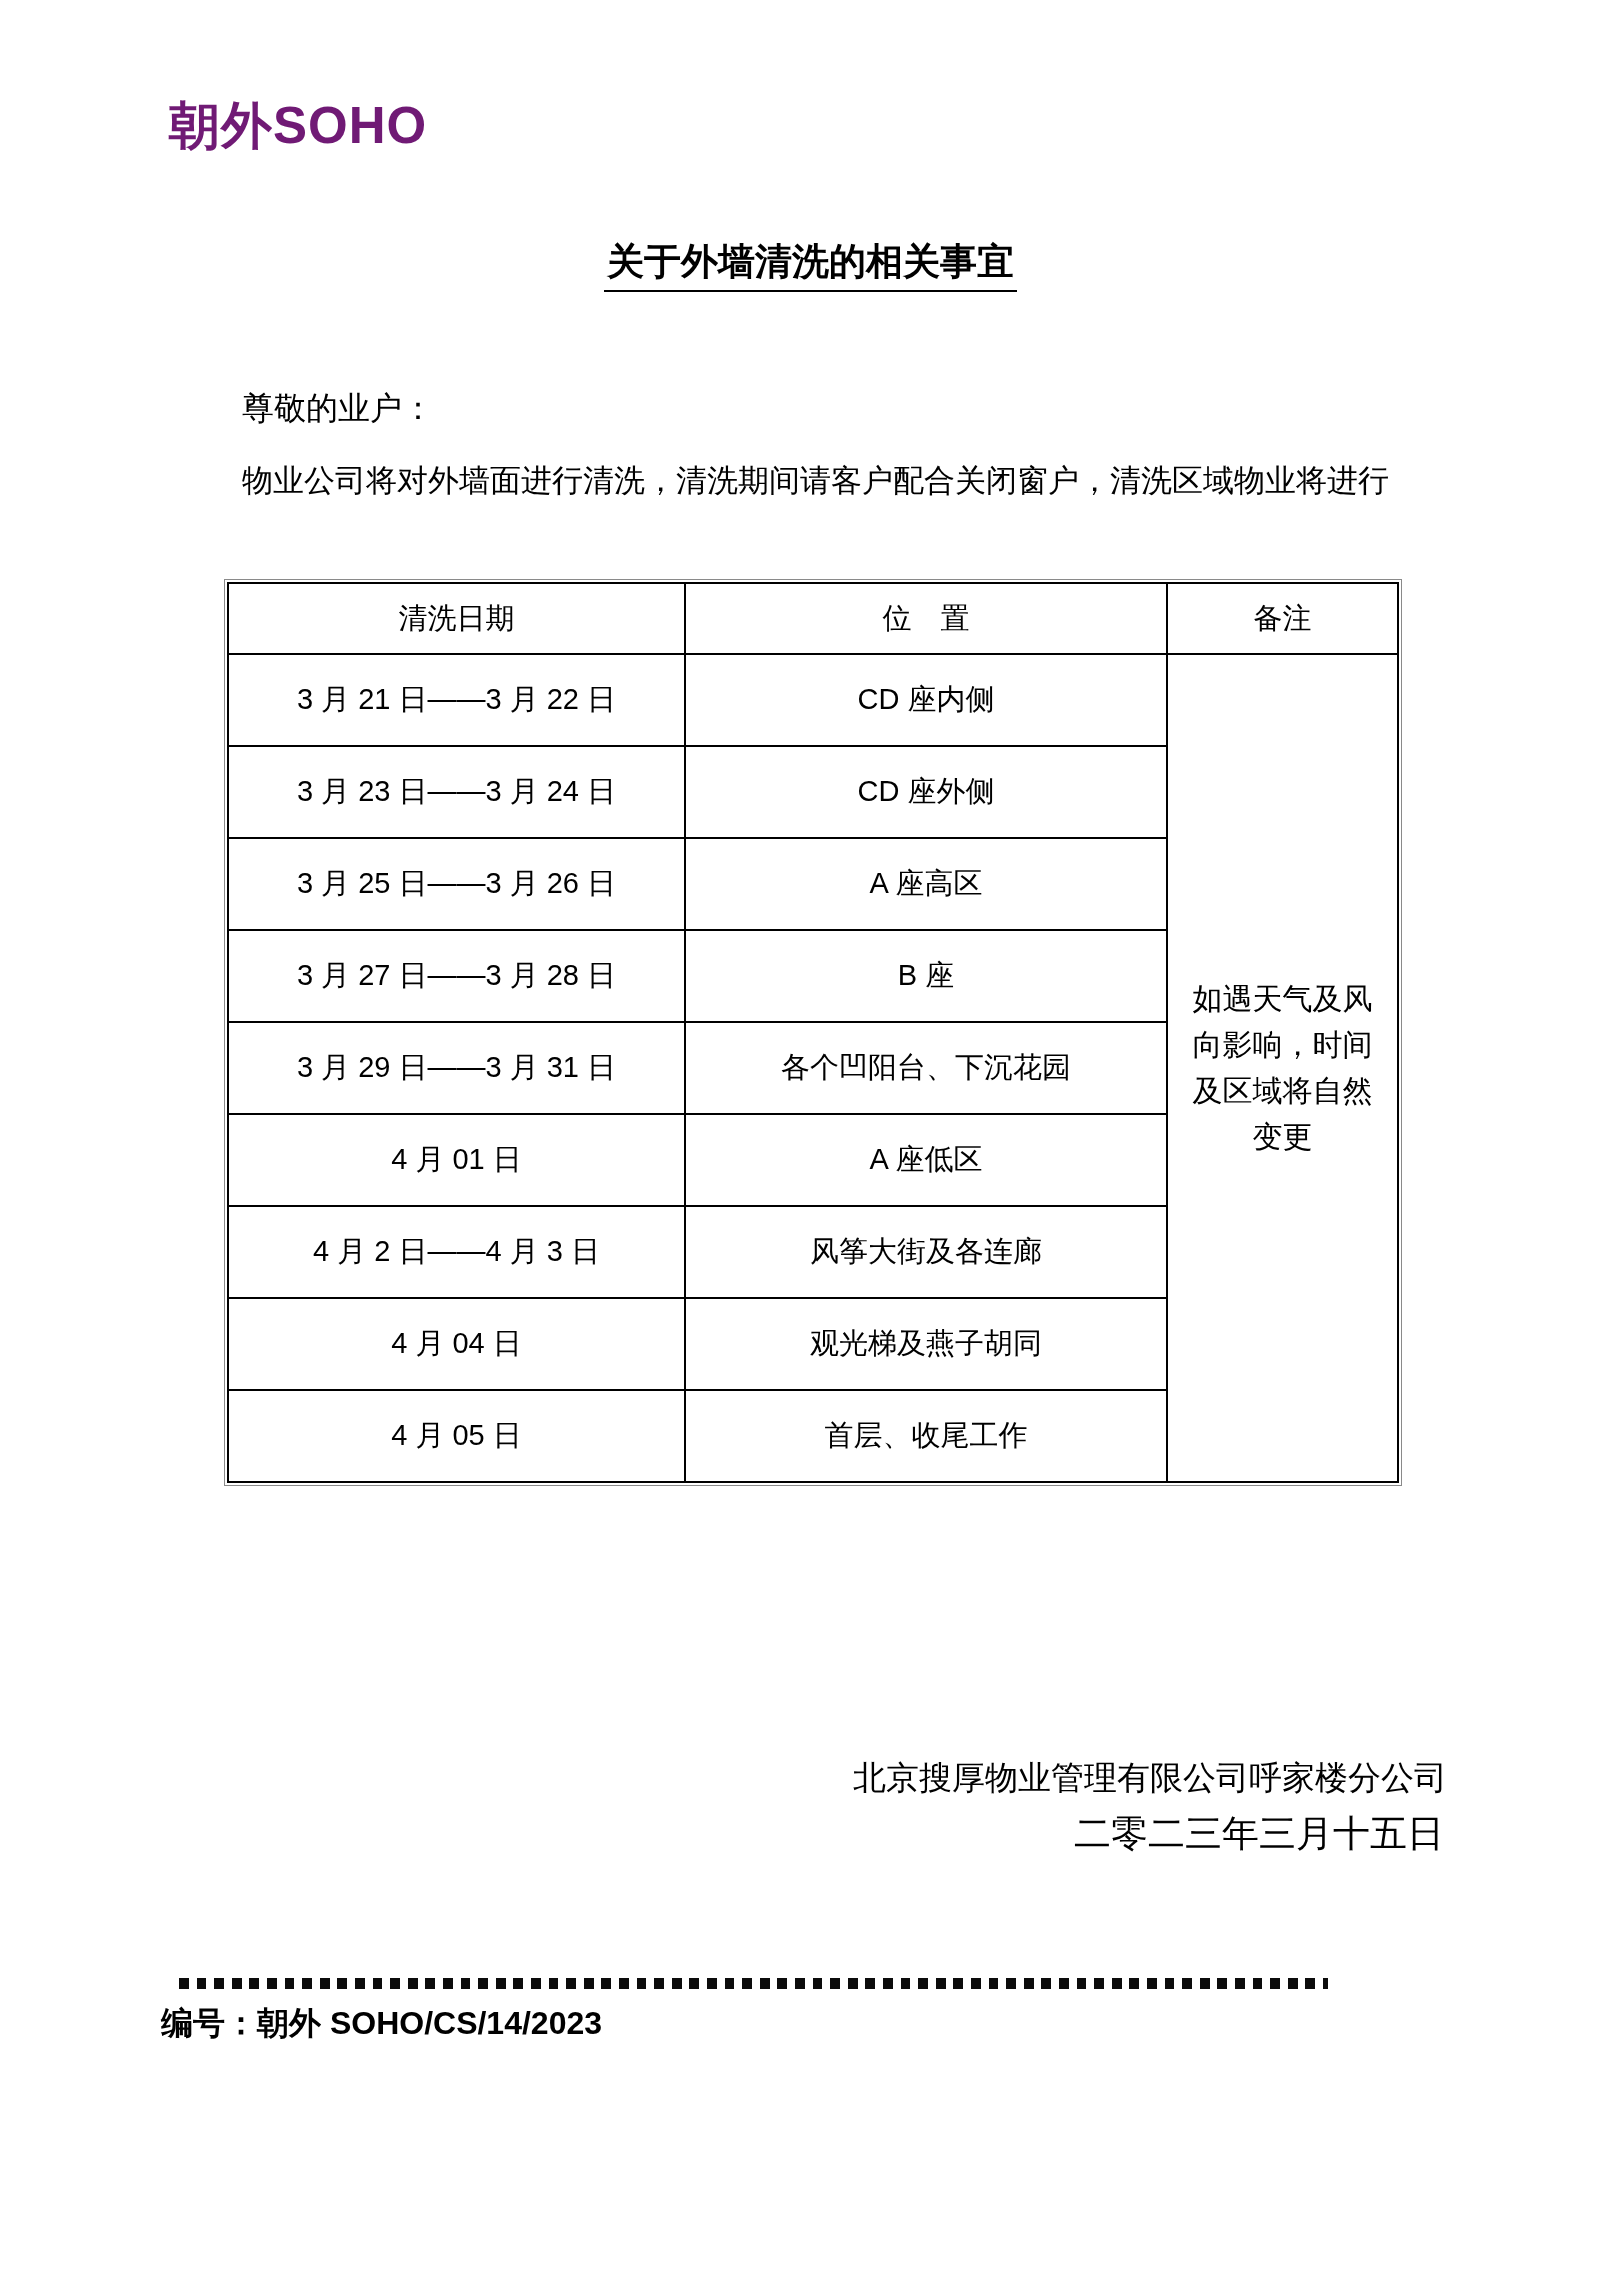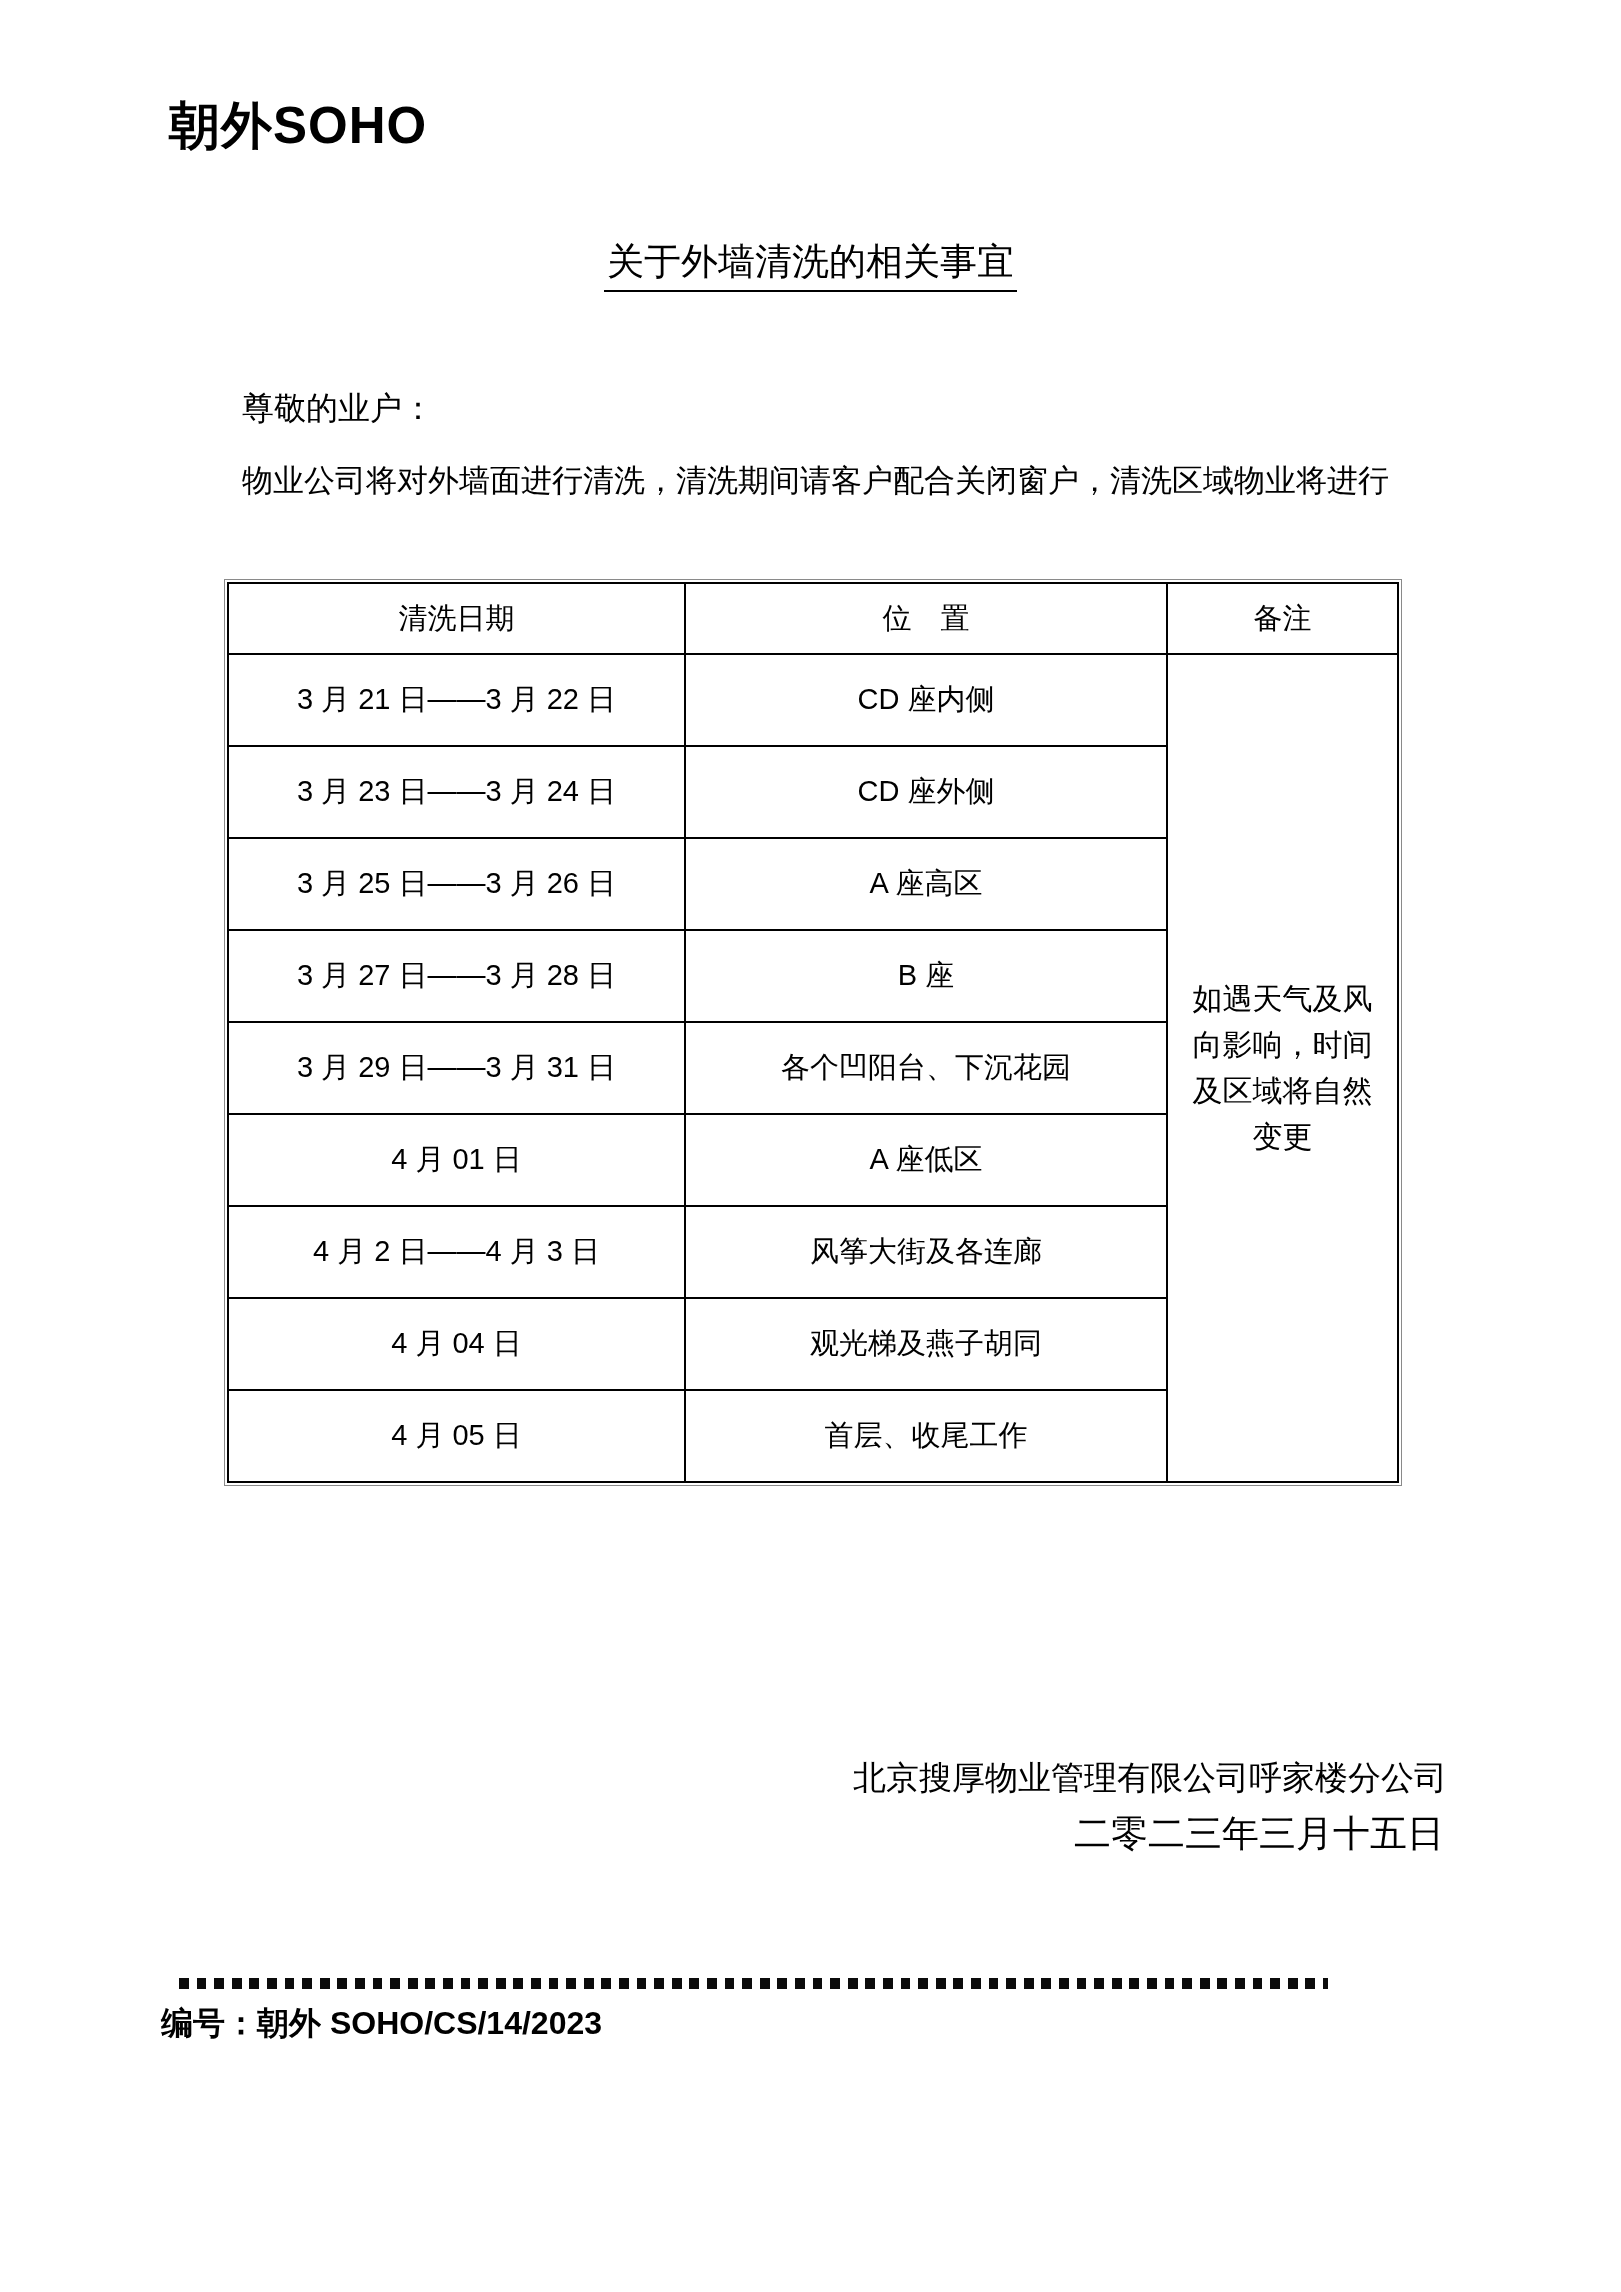--- a/index.html
+++ b/index.html
@@ -26,21 +26,21 @@
     color: #e60012;
     line-height: 1.1;
   }
   .doc-title-row {
     position: absolute;
     top: 241px;
     left: 0;
     right: 0;
     text-align: center;
     font-size: 37px;
-    font-weight: normal;
+    font-weight: bold;
     line-height: 1.15;
   }
   .doc-title-underline {
     border-bottom: 2.9px solid #000;
     padding: 0 2.9px 7.8px 2.9px;
   }
   .greeting {
     position: absolute;
     left: 242px;
     top: 388px;
@@ -135,21 +135,21 @@
     font-size: 32px;
     font-weight: bold;
     line-height: 1.3;
   }
 </style>
 </head>
 <body>
 
 <div class="page">
 
-  <div class="brand-logo" style="color: #000000;">朝外SOHO</div>
+  <div class="brand-logo" style="color: #701a75;">朝外SOHO</div>
 
   <div class="doc-title-row">
     <span class="doc-title-underline">关于外墙清洗的相关事宜</span>
   </div>
 
   <div class="greeting">尊敬的业户：</div>
 
   <div class="intro">
     <div class="intro-line-indent">物业公司将对外墙面进行清洗，清洗期间请客户配合关闭窗户，清洗区域物业将进行</div>
   </div>

